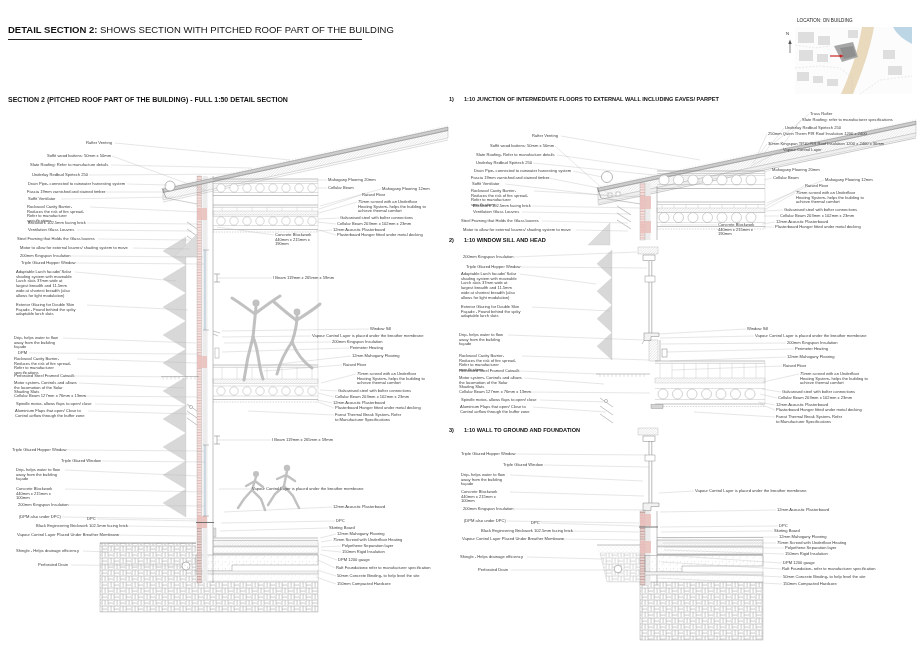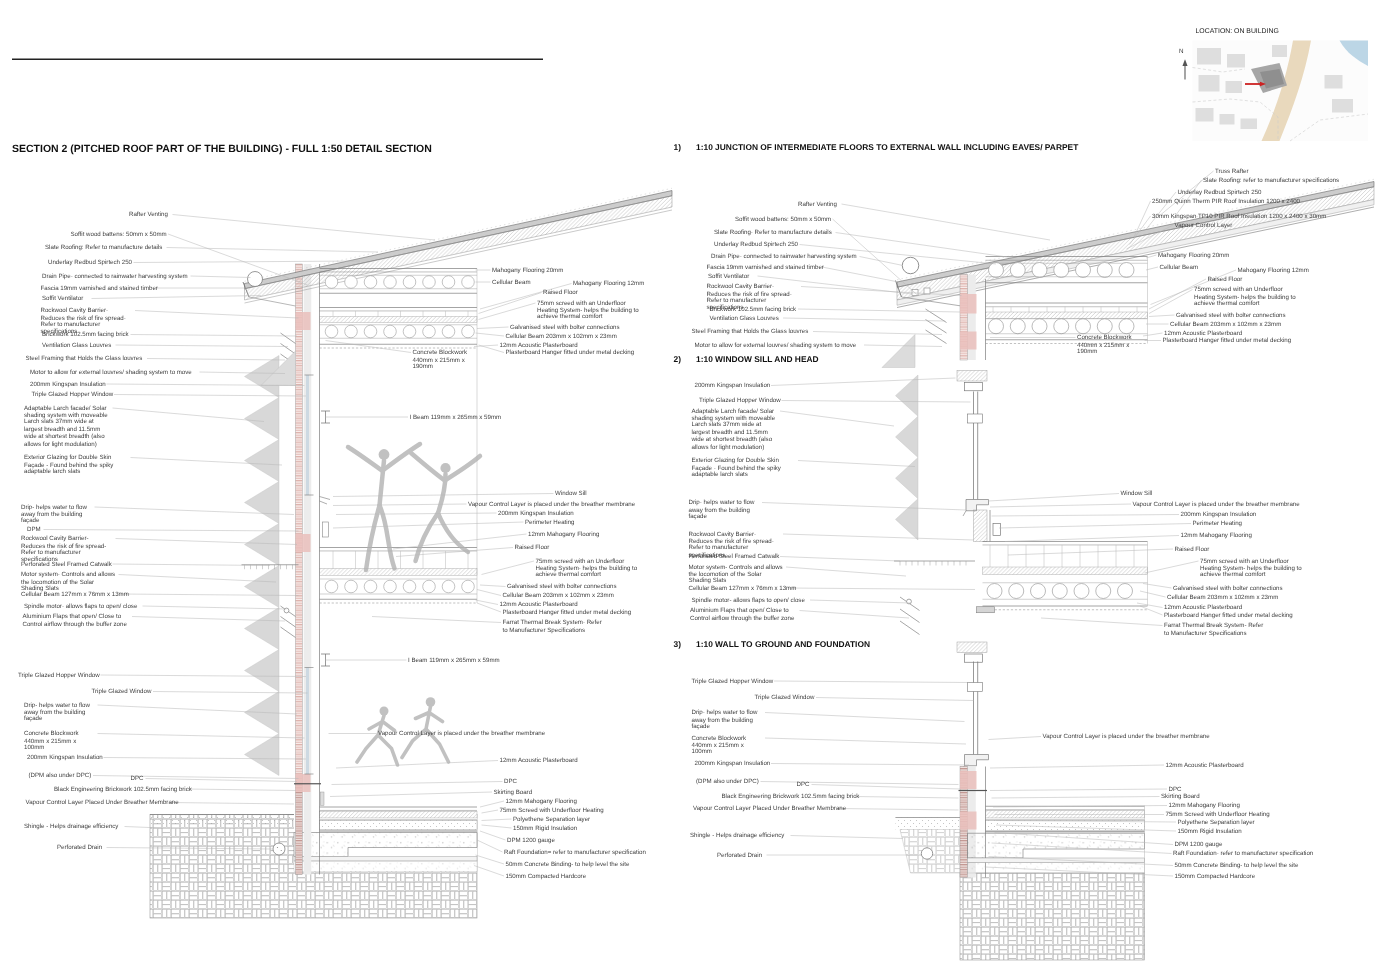--- a/index.html
+++ b/index.html
@@ -611,20 +611,24 @@
       <div class="ann" style="left: 779px; top: 535px; white-space: nowrap;">12mm Mahogany Flooring</div>
       <div class="ann" style="left: 777px; top: 541px; white-space: nowrap;">75mm Screed with Underfloor Heating</div>
       <div class="ann" style="left: 785px; top: 546px; white-space: nowrap;">Polyethene Separation layer</div>
       <div class="ann" style="left: 785px; top: 552px; white-space: nowrap;">150mm Rigid Insulation</div>
       <div class="ann" style="left: 783px; top: 561px; white-space: nowrap;">DPM 1200 gauge</div>
       <div class="ann" style="left: 782px; top: 567px; white-space: nowrap;">Raft Foundation- refer to manufacturer specification</div>
       <div class="ann" style="left: 783px; top: 575px; white-space: nowrap;">50mm Concrete Binding- to help level the site</div>
       <div class="ann" style="left: 783px; top: 582px; white-space: nowrap;">150mm Compacted Hardcore</div>
     </div>
 
+  <div class="sheet-title">
+    <span class="b">DETAIL SECTION 2:</span>
+    <span>SHOWS SECTION WITH PITCHED ROOF PART OF THE BUILDING</span>
+  </div>
   <div class="title-rule"></div>
   <div class="map-label">LOCATION: ON BUILDING</div>
   <div class="north-label">N</div>
   <div class="sec-heading">SECTION 2 (PITCHED ROOF PART OF THE BUILDING) - FULL 1:50 DETAIL SECTION</div>
   <div class="det-heading" style="top:96px">
     <span class="num">1)</span><span>1:10 JUNCTION OF INTERMEDIATE FLOORS TO EXTERNAL WALL INCLUDING EAVES/ PARPET</span>
   </div>
   <div class="det-heading" style="top:237px">
     <span class="num">2)</span><span>1:10 WINDOW SILL AND HEAD</span>
   </div>

